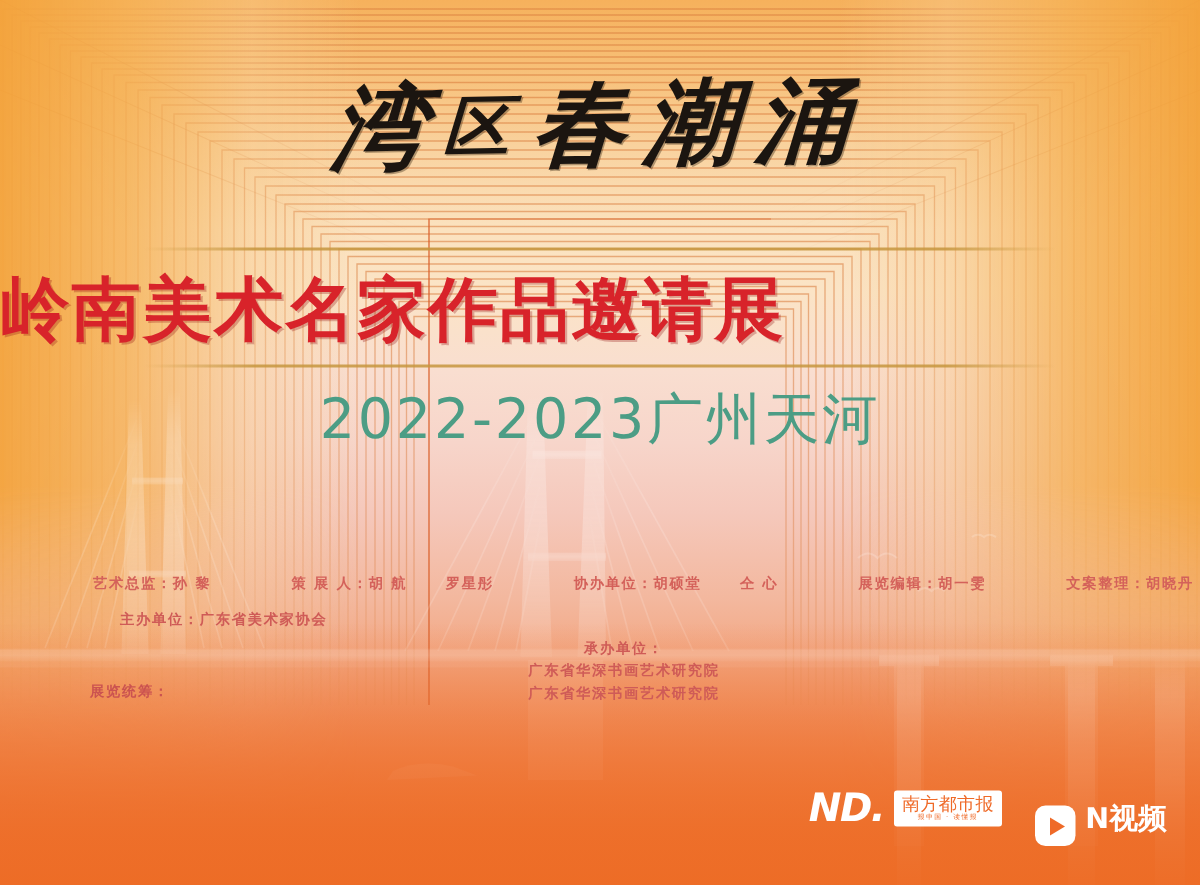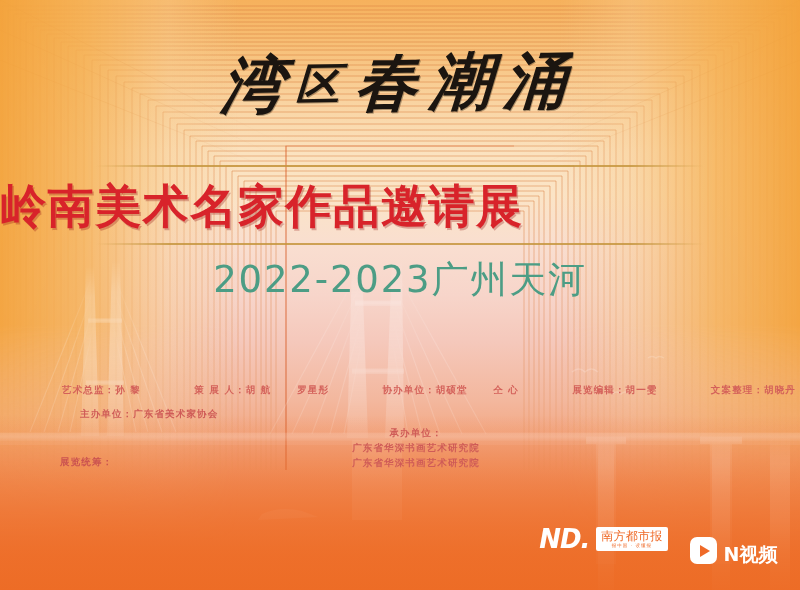--- a/index.html
+++ b/index.html
@@ -147,21 +147,21 @@
     display:flex;flex-direction:column;align-items:center;
   }
   .nd-box-top{
     font-family:"DejaVu Sans","Liberation Sans",sans-serif;
     font-weight:400;font-size:12px;color:#ef6a28;letter-spacing:.02em;line-height:13px;
   }
   .nd-box-sub{
     font-family:"DejaVu Sans","Liberation Sans",sans-serif;
     font-size:4.5px;color:#ef6a28;letter-spacing:.22em;line-height:6px;
   }
-  .logo-nvideo{display:flex;align-items:flex-end;gap:7px;margin-top:24px;}
+  .logo-nvideo{display:flex;align-items:flex-start;gap:7px;margin-top:24px;}
   .nv-play{
     width:27px;height:27px;border-radius:7px;background:#fff;
     display:flex;align-items:center;justify-content:center;
   }
   .nv-play i{
     display:block;width:0;height:0;
     border-left:10px solid #ef6a28;
     border-top:6.5px solid transparent;
     border-bottom:6.5px solid transparent;
     margin-left:3px;

